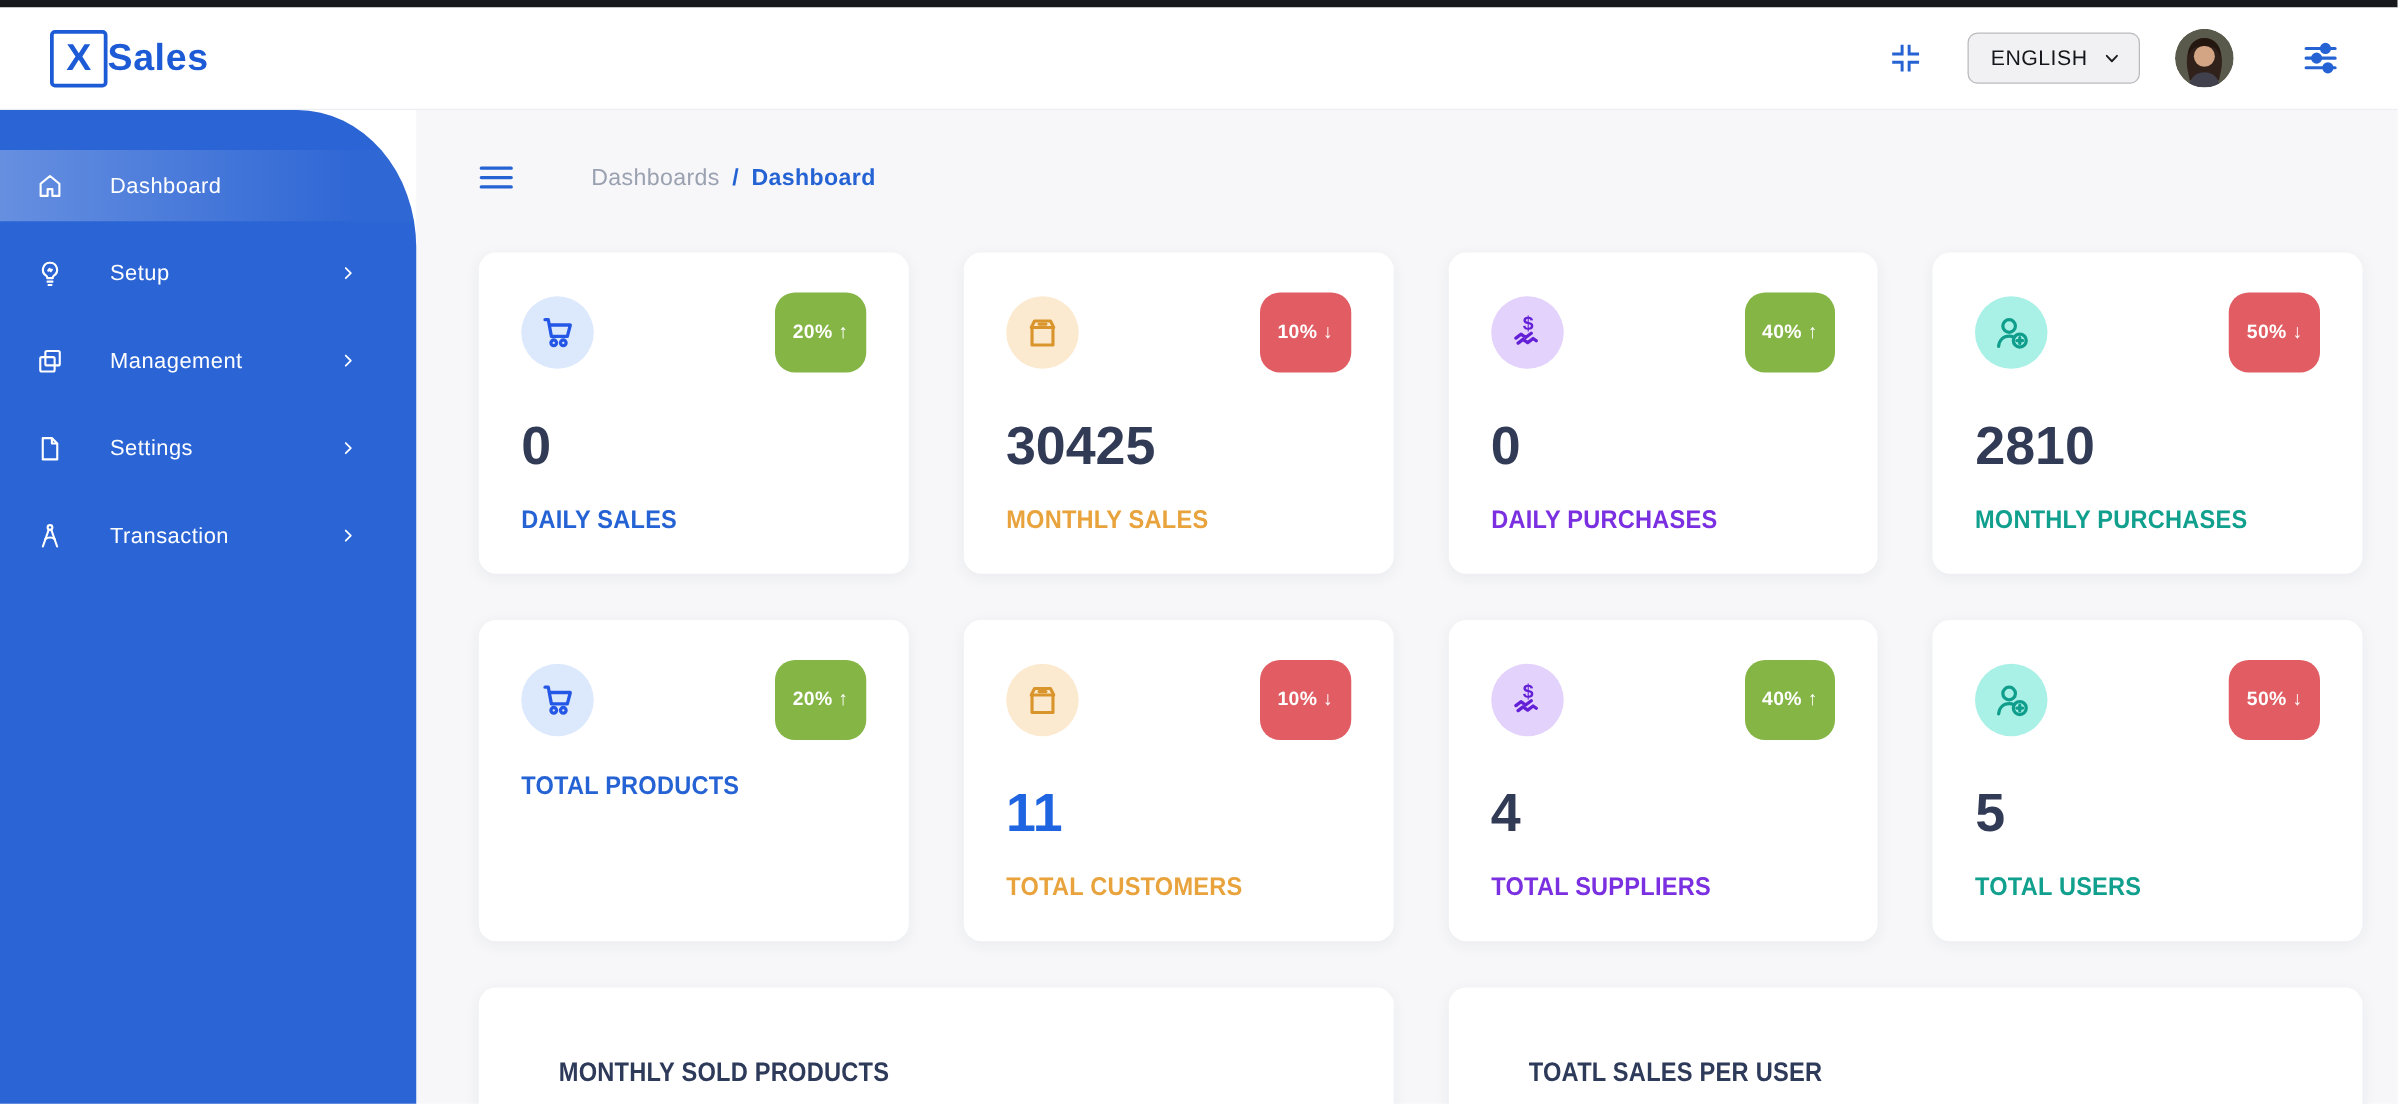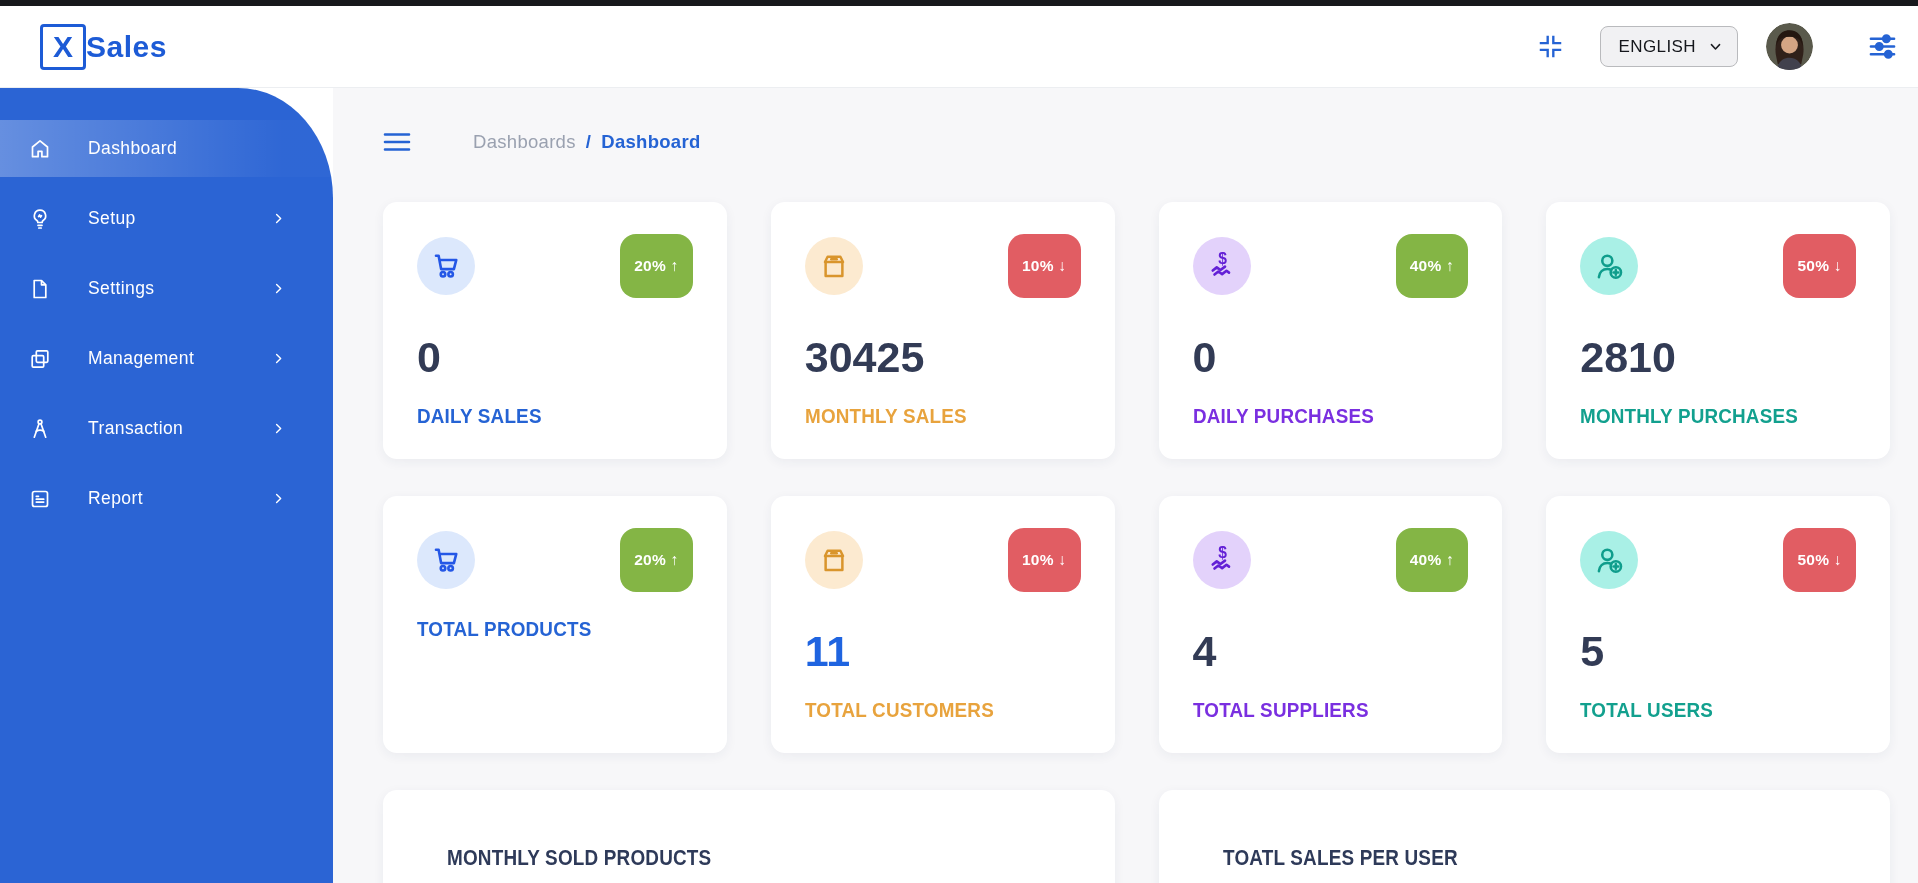--- a/index.html
+++ b/index.html
@@ -22,21 +22,21 @@
 
   
   .header{position:absolute;left:0;top:6px;width:1918px;height:82px;background:#fff;
     border-bottom:1px solid #eceef1;display:flex;align-items:center;z-index:5;}
   .brand{display:flex;align-items:center;margin-left:40px;}
   .logo-box{width:46px;height:46px;border:3.5px solid var(--brand-blue);border-radius:4px;
     display:flex;align-items:center;justify-content:center;font-size:30px;font-weight:800;
     color:var(--brand-blue);}
   .brand-name{font-size:30px;font-weight:700;color:var(--brand-blue);
     letter-spacing:.5px;}
-  .header-right{position:absolute;right:18px;display:flex;align-items:center;}
+  .header-right{position:absolute;right:44px;display:flex;align-items:center;}
   .icon-btn{display:flex;align-items:center;justify-content:center;cursor:pointer;color:#2563d4;}
   .compress{margin-right:36px;}
   .lang-select{display:flex;align-items:center;gap:12px;background:#f1f1f3;
     border:1.5px solid #b9babd;border-radius:8px;height:41px;padding:0 14px 0 18px;
     font-size:17px;color:#15171c;letter-spacing:.4px;cursor:pointer;}
   .avatar{width:47px;height:47px;border-radius:50%;overflow:hidden;margin:0 54px 0 28px;
     cursor:pointer;flex:none;}
   .sliders{margin-right:2px;}
 
   
@@ -173,77 +173,63 @@
       <span class="chev">
         <svg width="13" height="13" viewBox="0 0 24 24" fill="none" stroke="#fff" stroke-width="2.6" stroke-linecap="round" stroke-linejoin="round">
             <path d="M8.5 4.5l7.5 7.5-7.5 7.5"></path>
           </svg>
       </span>
     </div>
 
     <div class="nav-item">
       <span class="nav-ico">
         <svg width="24" height="24" viewBox="0 0 24 24" fill="none" stroke="#fff" stroke-width="1.7" stroke-linejoin="round">
+          <rect x="8.3" y="3.8" width="11.5" height="11.5" rx="1.2"></rect>
+          <rect x="4.2" y="8.7" width="11.5" height="11.5" rx="1.2"></rect>
+        </svg>
+      </span>
+      <span class="nav-label">Management</span>
+      <span class="chev">
+        <svg width="13" height="13" viewBox="0 0 24 24" fill="none" stroke="#fff" stroke-width="2.6" stroke-linecap="round" stroke-linejoin="round">
+            <path d="M8.5 4.5l7.5 7.5-7.5 7.5"></path>
+          </svg>
+      </span>
+    </div>
+
+    <div class="nav-item">
+      <span class="nav-ico">
+        <svg width="24" height="24" viewBox="0 0 24 24" fill="none" stroke="#fff" stroke-width="1.7" stroke-linejoin="round">
           <path d="M6.2 3.5h7.3l4.3 4.3v12.7H6.2z"></path>
           <path d="M13.5 3.5v4.3h4.3"></path>
         </svg>
       </span>
       <span class="nav-label">Settings</span>
       <span class="chev">
         <svg width="13" height="13" viewBox="0 0 24 24" fill="none" stroke="#fff" stroke-width="2.6" stroke-linecap="round" stroke-linejoin="round">
             <path d="M8.5 4.5l7.5 7.5-7.5 7.5"></path>
           </svg>
       </span>
     </div>
 
     <div class="nav-item">
       <span class="nav-ico">
-        <svg width="24" height="24" viewBox="0 0 24 24" fill="none" stroke="#fff" stroke-width="1.7" stroke-linejoin="round">
-          <rect x="8.3" y="3.8" width="11.5" height="11.5" rx="1.2"></rect>
-          <rect x="4.2" y="8.7" width="11.5" height="11.5" rx="1.2"></rect>
-        </svg>
-      </span>
-      <span class="nav-label">Management</span>
-      <span class="chev">
-        <svg width="13" height="13" viewBox="0 0 24 24" fill="none" stroke="#fff" stroke-width="2.6" stroke-linecap="round" stroke-linejoin="round">
-            <path d="M8.5 4.5l7.5 7.5-7.5 7.5"></path>
-          </svg>
-      </span>
-    </div>
-
-    <div class="nav-item">
-      <span class="nav-ico">
         <svg width="24" height="24" viewBox="0 0 24 24" fill="none" stroke="#fff" stroke-width="1.7" stroke-linecap="round" stroke-linejoin="round">
           <circle cx="12" cy="5" r="1.9"></circle>
           <path d="M11 6.7L6.3 20.2M13 6.7l4.7 13.5"></path>
           <path d="M8.2 14.3a6.8 6.8 0 017.6 0"></path>
         </svg>
       </span>
       <span class="nav-label">Transaction</span>
       <span class="chev">
         <svg width="13" height="13" viewBox="0 0 24 24" fill="none" stroke="#fff" stroke-width="2.6" stroke-linecap="round" stroke-linejoin="round">
             <path d="M8.5 4.5l7.5 7.5-7.5 7.5"></path>
           </svg>
       </span>
     </div>
 
-    <div class="nav-item">
-      <span class="nav-ico">
-        <svg width="24" height="24" viewBox="0 0 24 24" fill="none" stroke="#fff" stroke-width="1.7" stroke-linecap="round" stroke-linejoin="round">
-          <rect x="4.5" y="4.5" width="15" height="15" rx="2"></rect>
-          <path d="M8.3 9.3h2.2M8.3 12.2h7.4M8.3 15.1h7.4"></path>
-        </svg>
-      </span>
-      <span class="nav-label">Report</span>
-      <span class="chev">
-        <svg width="13" height="13" viewBox="0 0 24 24" fill="none" stroke="#fff" stroke-width="2.6" stroke-linecap="round" stroke-linejoin="round">
-            <path d="M8.5 4.5l7.5 7.5-7.5 7.5"></path>
-          </svg>
-      </span>
-    </div>
 
   </div>
 </div>
 
 <div class="main">
 
   <div class="crumb-row">
     <div class="hamburger">
       <span>
         <svg width="28" height="24" viewBox="0 0 28 24" fill="none" stroke="#2563d4" stroke-width="2.6" stroke-linecap="round">

